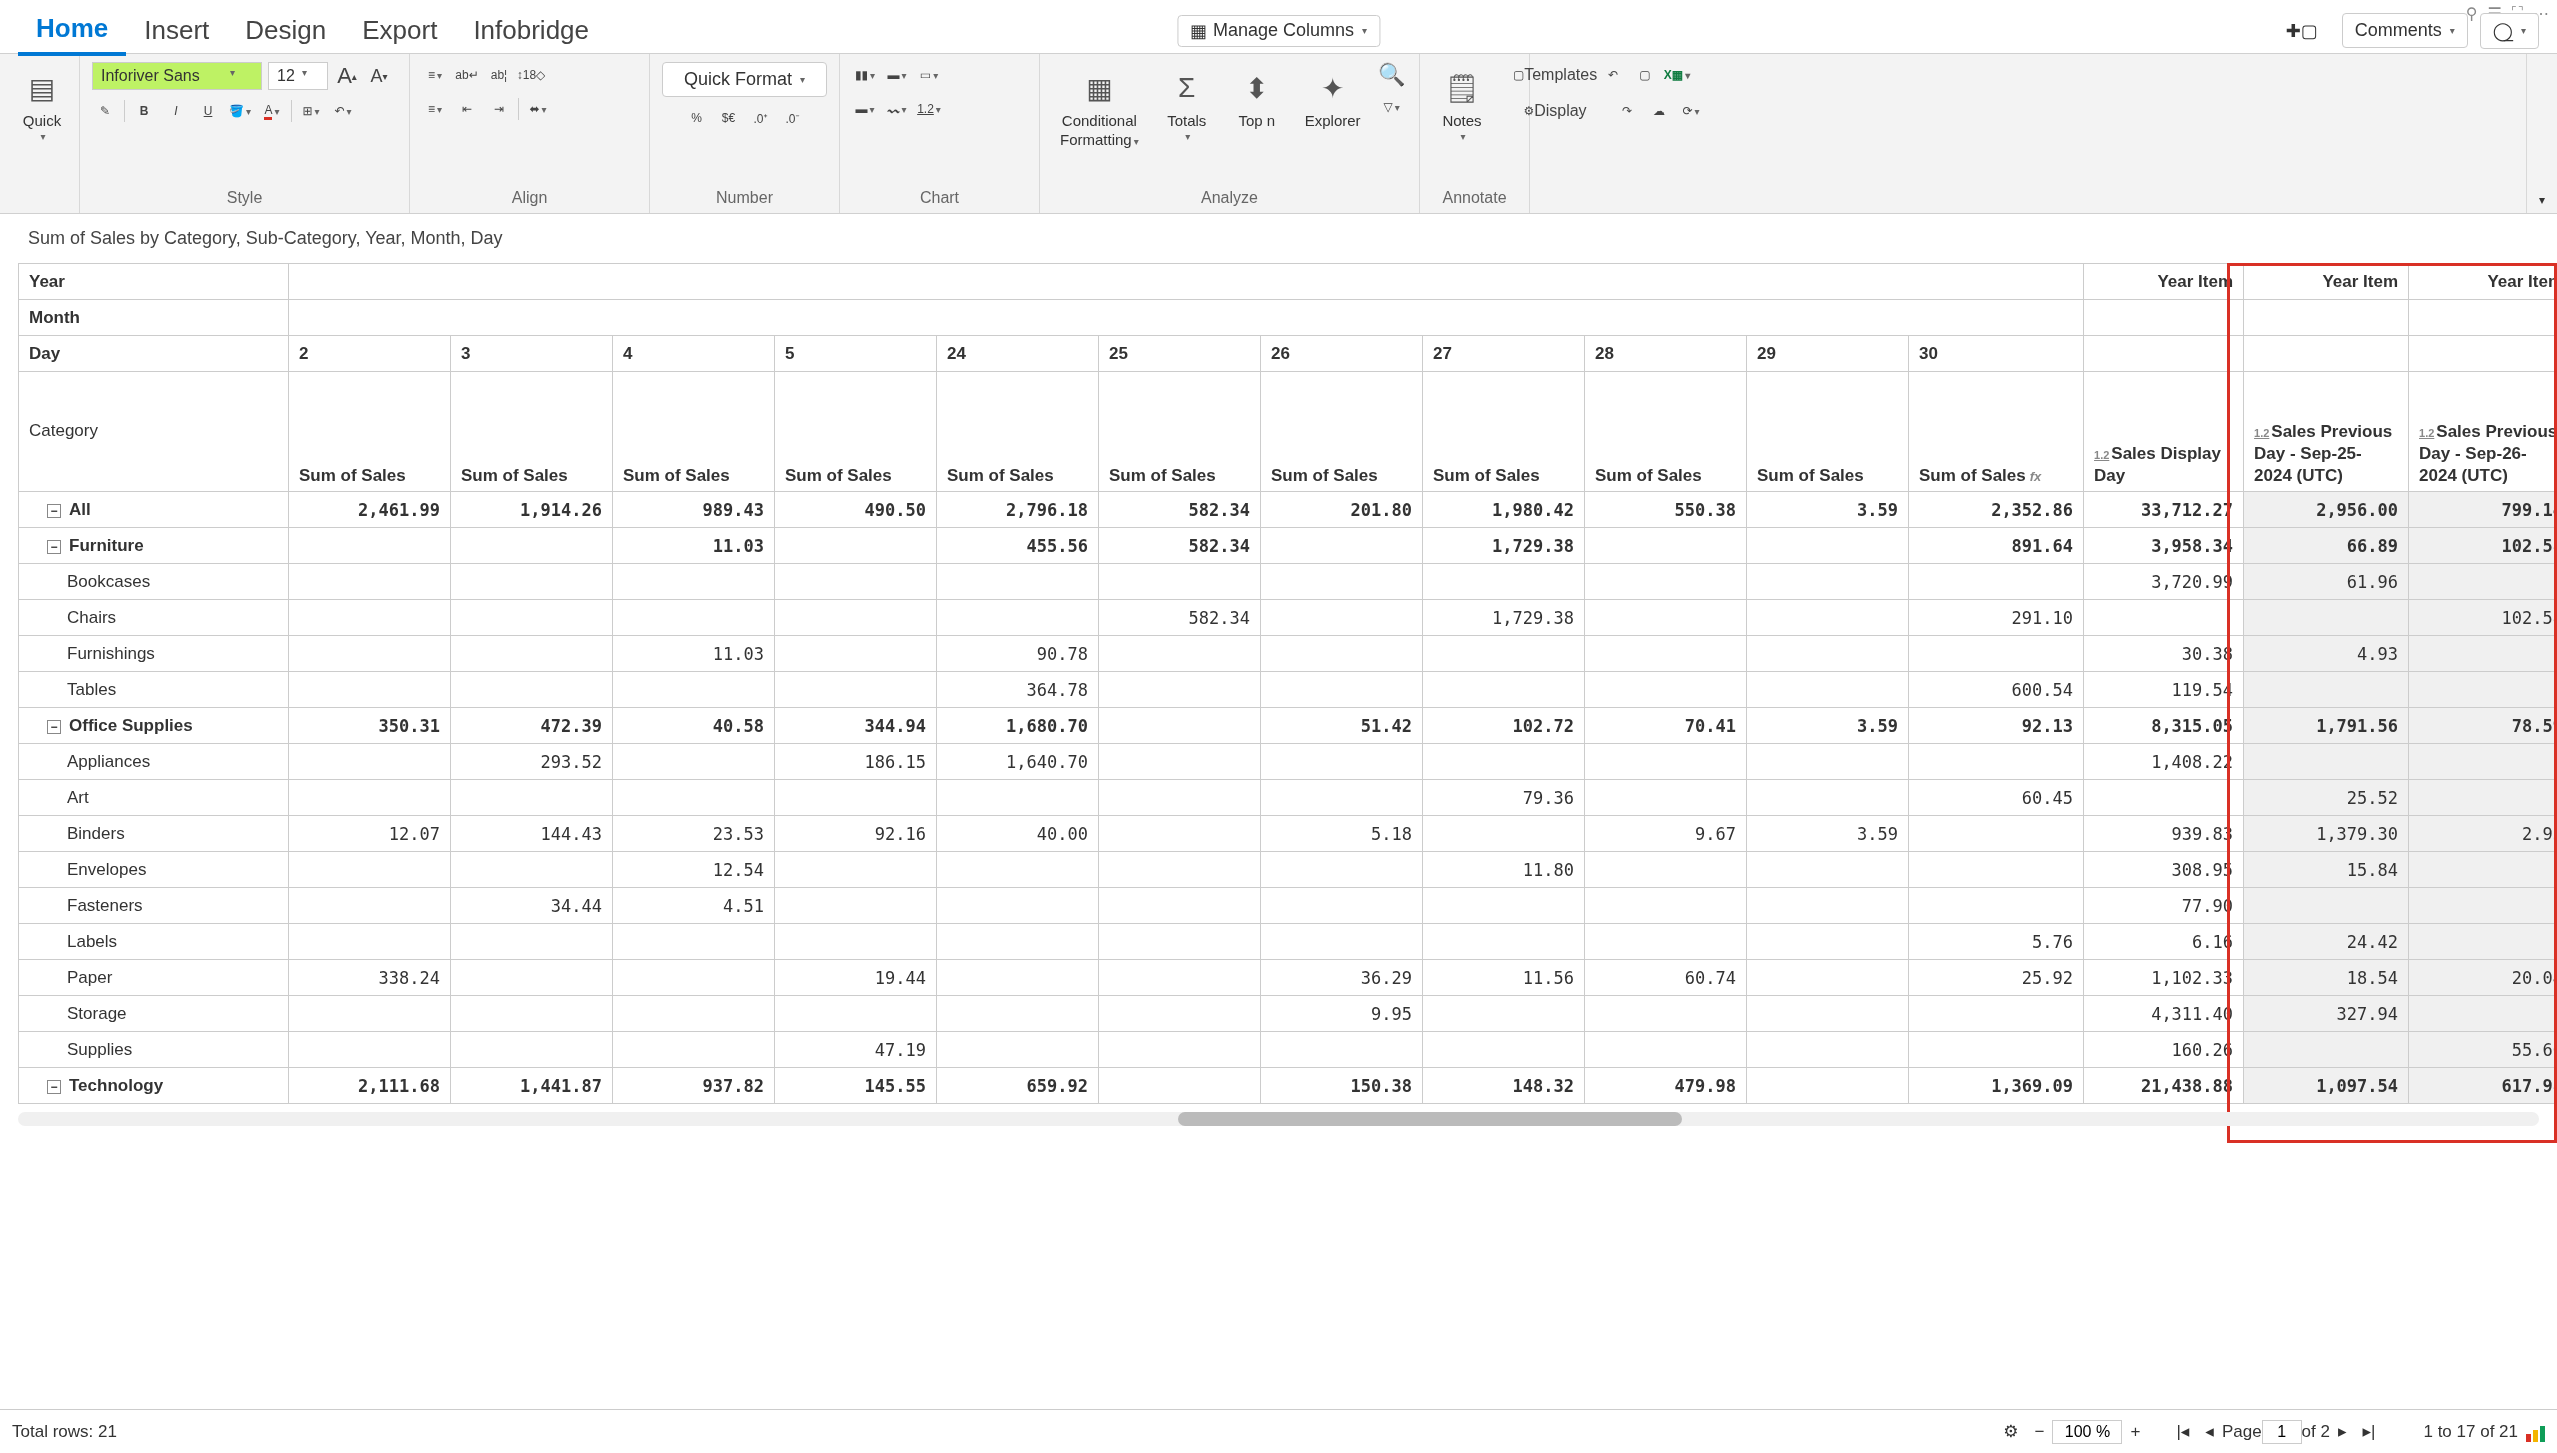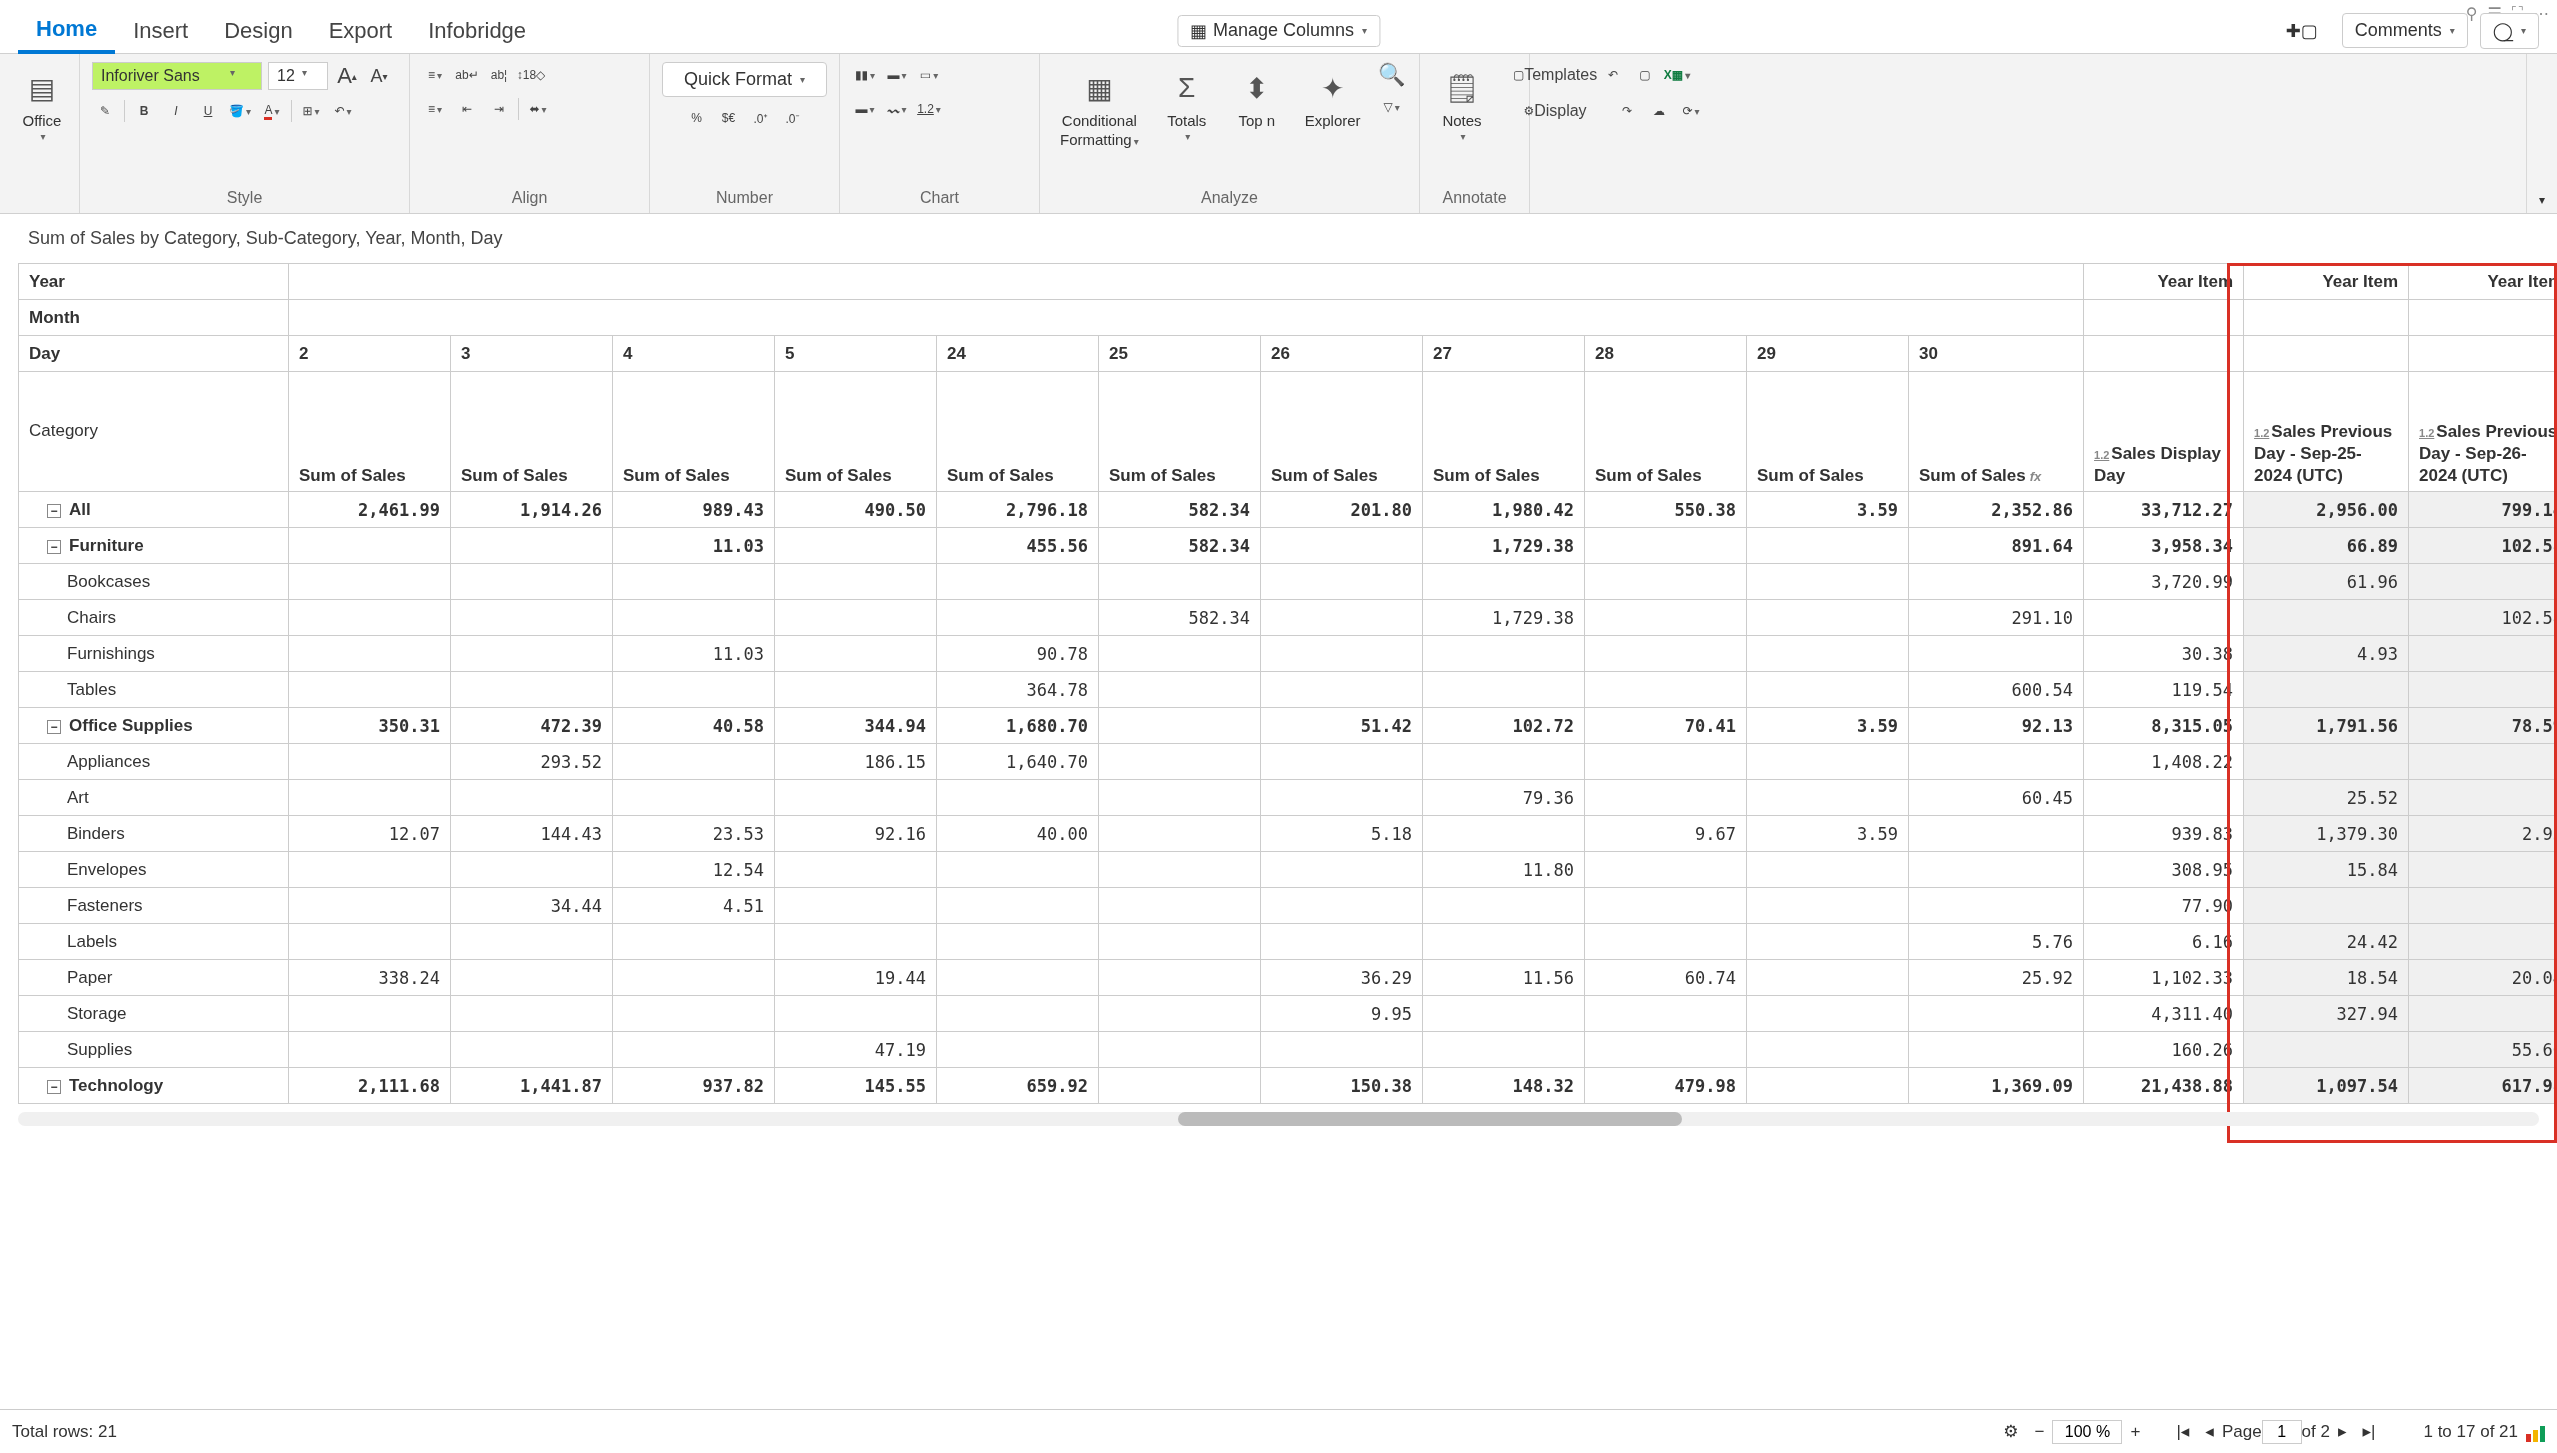--- a/index.html
+++ b/index.html
@@ -1,20 +1,20 @@
 <!DOCTYPE html>
 <html><head>
 <meta charset="utf-8">
 <style>
 * { box-sizing: border-box; margin: 0; padding: 0; }
 body { font-family: "Segoe UI", Arial, sans-serif; font-size: 12px; background: #fff; color: #333; overflow: hidden; width: 2557px; height: 1453px; transform-origin: top left; }
 
 
 .tabs { display: flex; align-items: center; padding: 8px 18px 0; border-bottom: 1px solid #d0d0d0; position: relative; height: 54px; }
-.tab { font-size: 22px; padding: 8px 18px; cursor: pointer; color: #444; }
+.tab { font-size: 26px; padding: 8px 18px; cursor: pointer; color: #444; }
 .tab.active { color: #0078d4; border-bottom: 4px solid #0078d4; font-weight: 600; }
 .tab-center { position: absolute; left: 50%; transform: translateX(-50%); display:flex; align-items:center; gap:6px; border:1px solid #ccc; border-radius:4px; padding:4px 12px; font-size:18px; }
 .tab-right { margin-left: auto; display:flex; align-items:center; gap:12px; }
 .btn { display:flex; align-items:center; gap:6px; border:1px solid #ccc; border-radius:4px; padding:6px 12px; font-size:18px; cursor:pointer; background:#fff; }
 .btn.noborder { border:none; }
 
 
 .ribbon { display:flex; background:#f3f3f3; border-bottom:1px solid #d0d0d0; height: 160px; }
 .ribbon-group { display:flex; flex-direction:column; border-right:1px solid #d8d8d8; padding: 8px 12px 4px; }
 .ribbon-group-label { text-align:center; font-size:16px; color:#666; padding:4px 0 2px; }
@@ -105,21 +105,21 @@
     </div>
   </div>
 </div>
 
 <div class="ribbon">
 
   <div class="ribbon-group" style="width:80px">
     <div class="ribbon-group-body">
       <div class="ribbon-vert">
         <div class="ribbon-icon big">▤</div>
-        <div class="lbl">Office</div>
+        <div class="lbl">Quick</div>
         <div class="dd">▾</div>
       </div>
     </div>
     <div class="ribbon-group-label">&nbsp;</div>
   </div>
 
   <div class="ribbon-group" style="width:330px">
     <div class="ribbon-group-body" style="flex-direction:column; gap:8px; align-items:stretch;">
       <div class="ribbon-row">
         <div class="font-select"><span>Inforiver Sans</span><span class="dd" style="float:right">▾</span></div>

